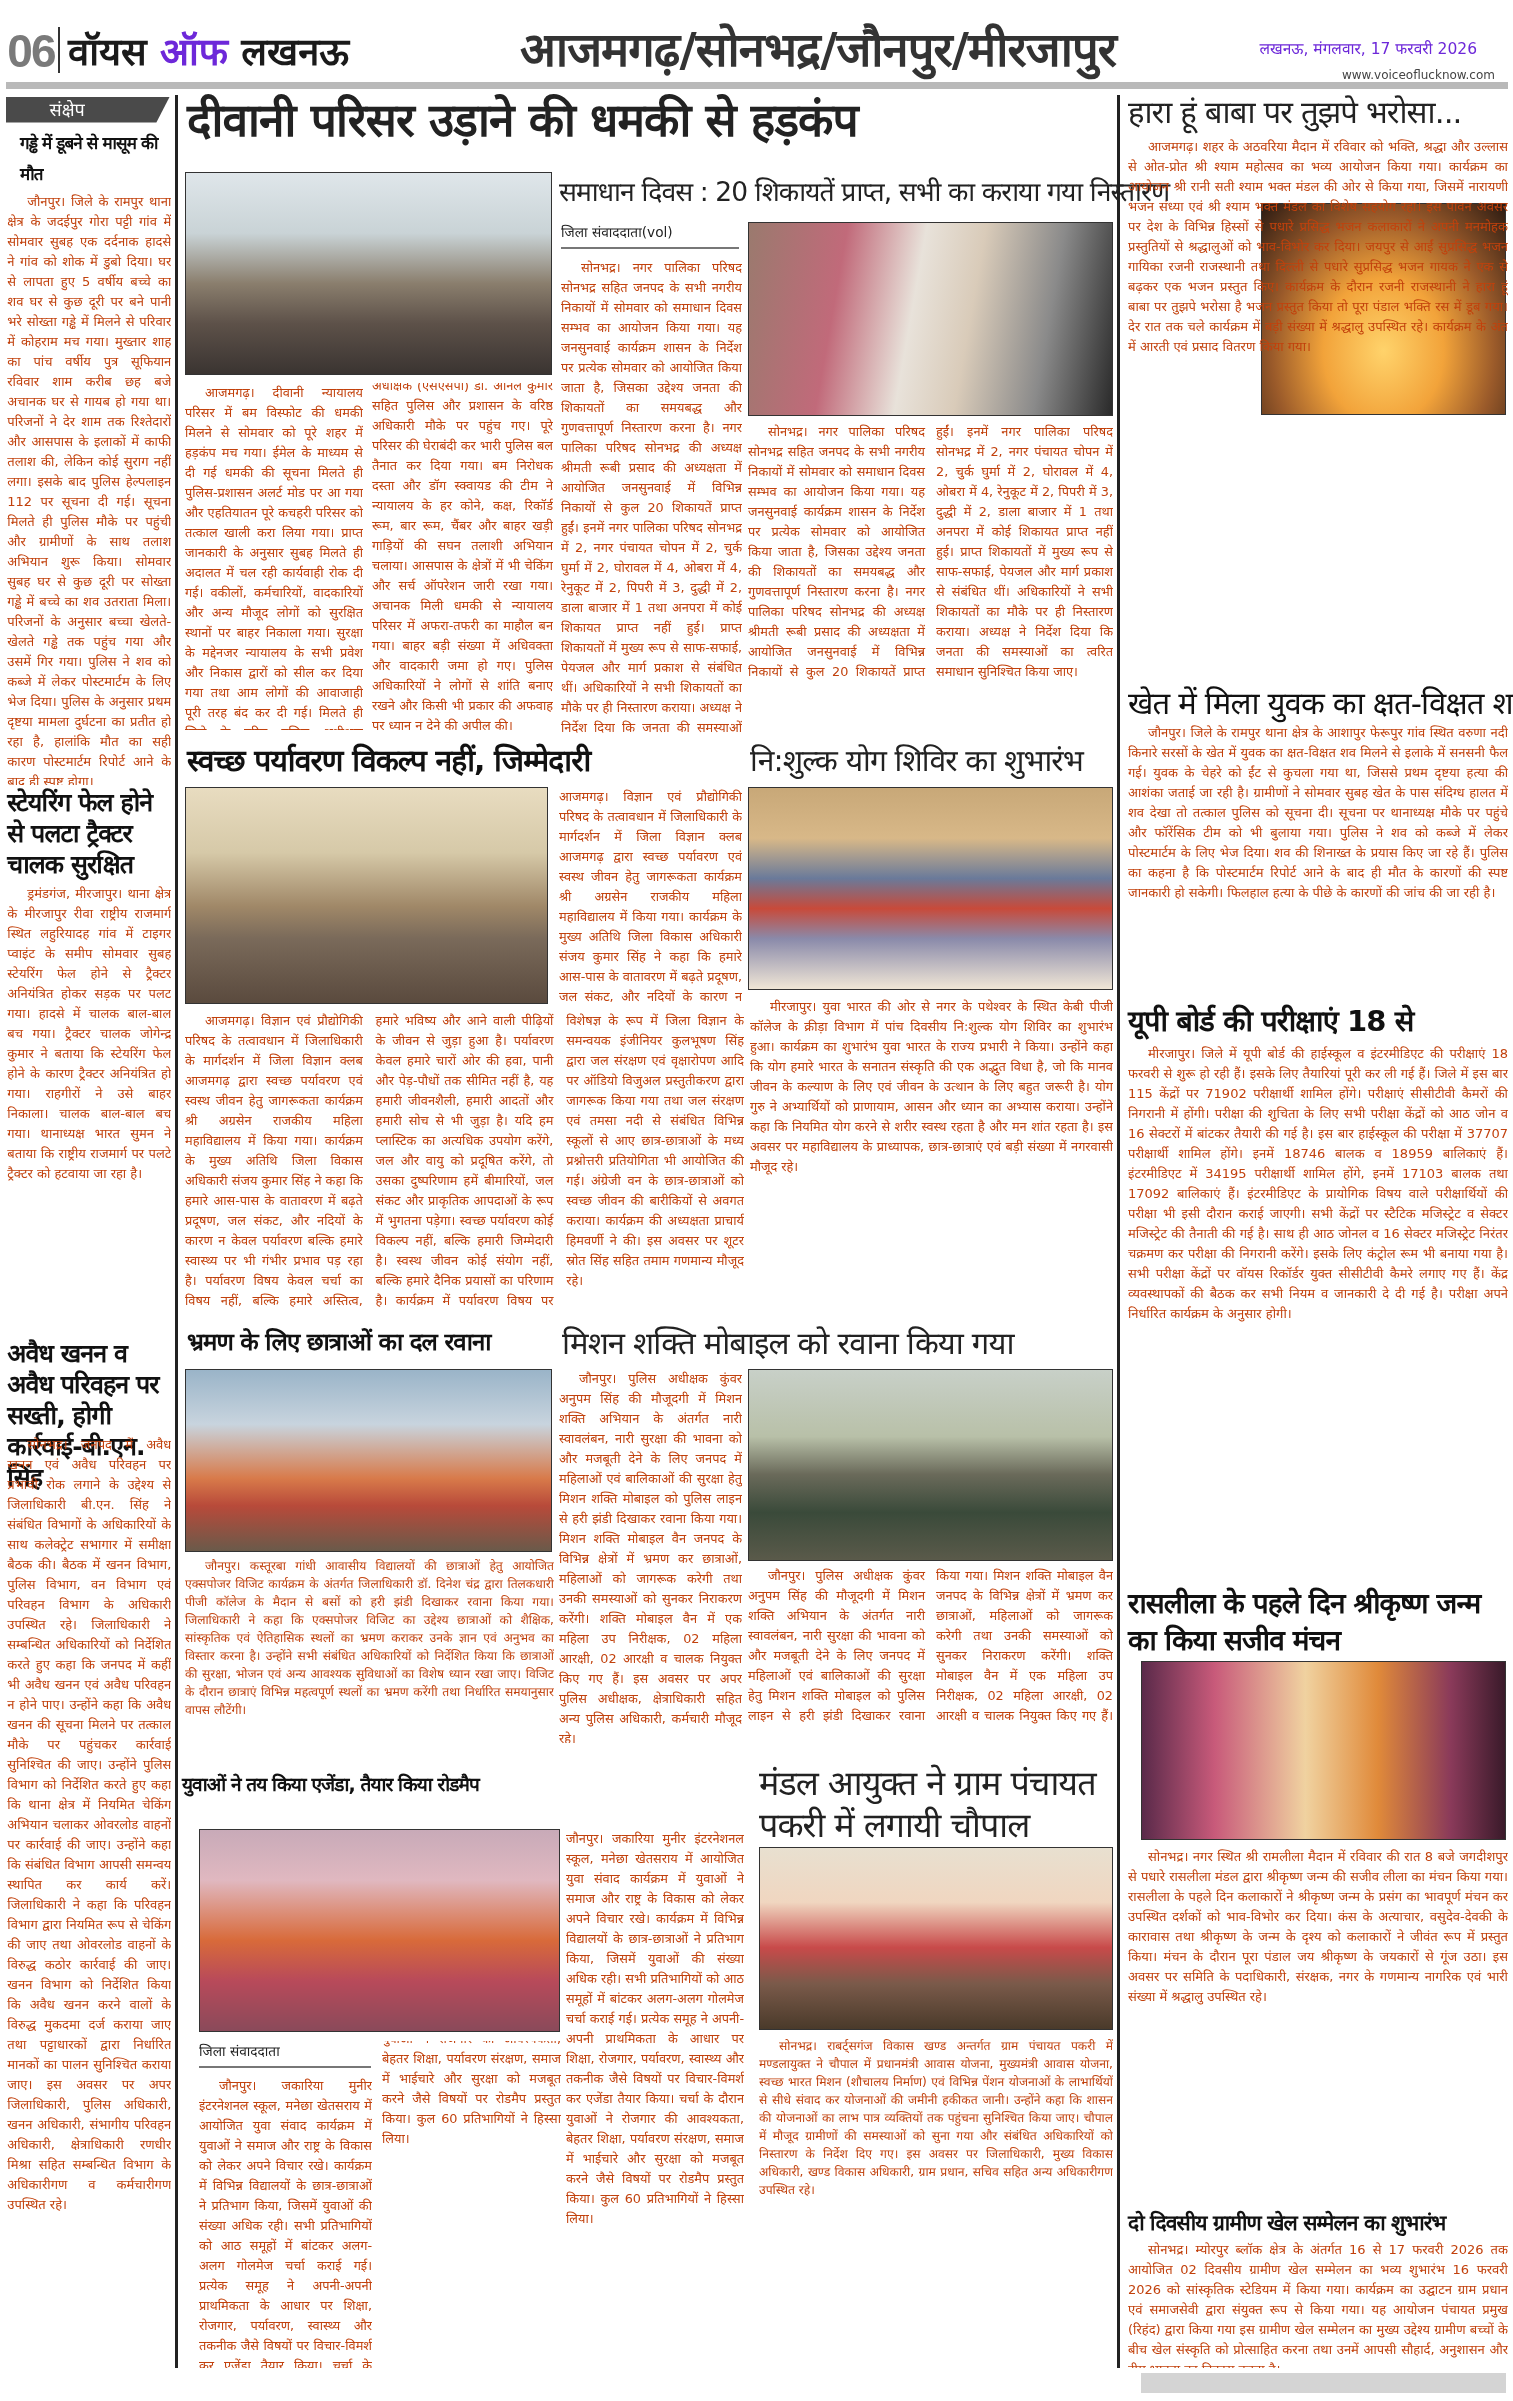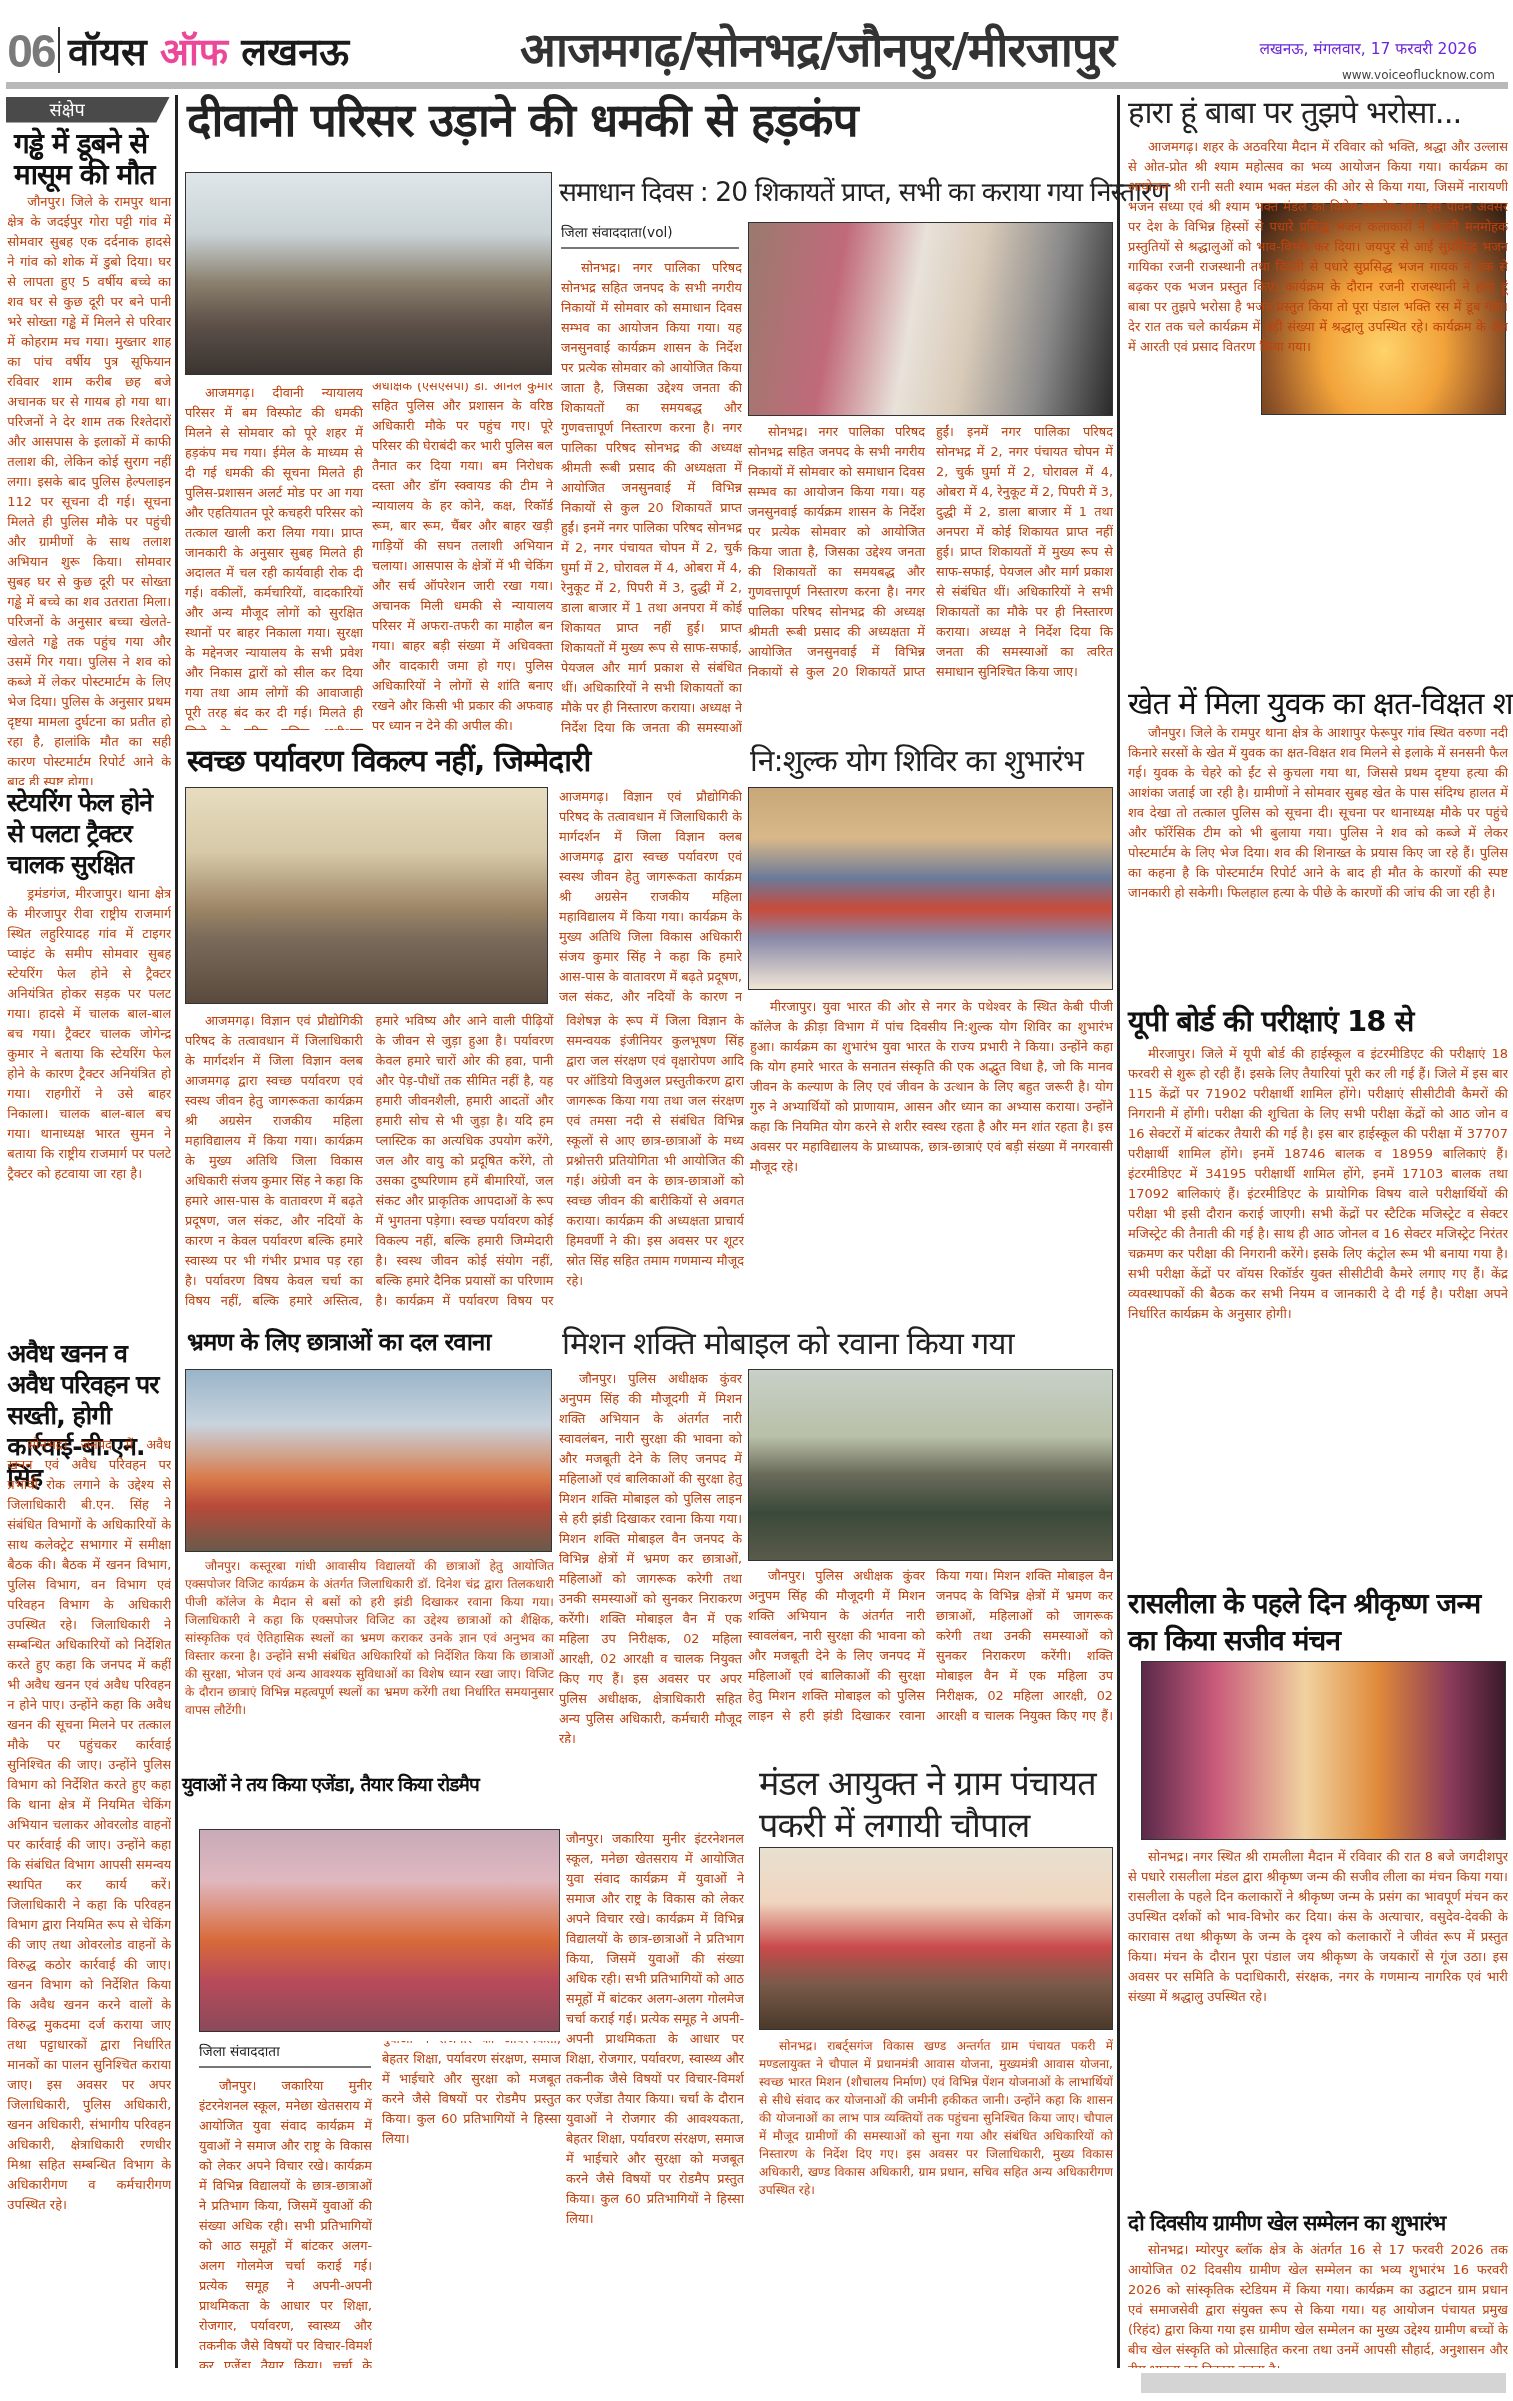--- a/index.html
+++ b/index.html
@@ -3,21 +3,21 @@
 <meta charset="utf-8">
 <style>
   *{box-sizing:border-box;margin:0;padding:0}
   html,body{width:1513px;height:2401px;background:#fff;overflow:hidden}
   body{font-family:"DejaVu Sans","Liberation Sans",sans-serif;color:#1a1a1a;position:relative}
   .abs{position:absolute}
   
   .pgno{left:7.3px;top:24px;font:bold 46px "Liberation Sans",sans-serif;color:#7a7a7a;letter-spacing:-1.8px}
   .pgsep{left:58px;top:27px;width:1.8px;height:46px;background:#333}
   .brand{left:68px;top:24px;font-weight:bold;font-size:38px;color:#1a1a1a}
-  .brand .mid{color:#ec4899}
+  .brand .mid{color:#6d28d9}
   .region{left:520px;top:16.4px;font-weight:bold;font-size:47px;color:#333;letter-spacing:-0.9px}
   .dateline{right:36px;top:37px;font-size:15.5px;color:#6d28d9}
   .website{right:18px;top:68px;font-size:12px;color:#444}
   .topbar{left:5.5px;top:82px;width:1502px;height:7.3px;background:#b9b9b9}
   
   .vrule{width:2.7px;background:#222}
   .col-text{font-size:13px;line-height:20px;text-align:justify;color:#c2410c;overflow:hidden}
   .col-text p{text-indent:20px}
   .brief-tag{left:5.5px;top:97px;width:164px;height:25.6px;background:#4a4a4a;color:#fff;font-size:18px;padding-left:44px;line-height:25.6px;clip-path:polygon(0 0,100% 0,92% 100%,0 100%)}
   .hl-bold{font-weight:bold;color:#111;letter-spacing:-0.9px}
@@ -39,21 +39,21 @@
 <div class="abs region">आजमगढ़/सोनभद्र/जौनपुर/मीरजापुर</div>
 <div class="abs dateline">लखनऊ, मंगलवार, 17 फरवरी 2026</div>
 <div class="abs website">www.voiceoflucknow.com</div>
 <div class="abs topbar"></div>
 
 <div class="abs vrule" style="left:175px;top:95px;height:2273px"></div>
 <div class="abs vrule" style="left:1117px;top:95px;height:2273px"></div>
 
 <div class="abs brief-tag">संक्षेप</div>
 <section>
-  <div class="abs hl-bold" style="left:14px;top:128px;width:164px;font-size:28px;line-height:31px">गड्ढे में डूबने से मासूम की मौत</div>
+  <div class="abs hl-bold" style="left:20px;top:128px;width:164px;font-size:17px;line-height:31px">गड्ढे में डूबने से मासूम की मौत</div>
   <div class="abs col-text" style="left:7.3px;top:192px;width:164px;height:593px">
       <p>जौनपुर। जिले के रामपुर थाना क्षेत्र के जदईपुर गोरा पट्टी गांव में सोमवार सुबह एक दर्दनाक हादसे ने गांव को शोक में डुबो दिया। घर से लापता हुए 5 वर्षीय बच्चे का शव घर से कुछ दूरी पर बने पानी भरे सोख्ता गड्ढे में मिलने से परिवार में कोहराम मच गया। मुख्तार शाह का पांच वर्षीय पुत्र सूफियान रविवार शाम करीब छह बजे अचानक घर से गायब हो गया था। परिजनों ने देर शाम तक रिश्तेदारों और आसपास के इलाकों में काफी तलाश की, लेकिन कोई सुराग नहीं लगा। इसके बाद पुलिस हेल्पलाइन 112 पर सूचना दी गई। सूचना मिलते ही पुलिस मौके पर पहुंची और ग्रामीणों के साथ तलाश अभियान शुरू किया। सोमवार सुबह घर से कुछ दूरी पर सोख्ता गड्ढे में बच्चे का शव उतराता मिला। परिजनों के अनुसार बच्चा खेलते-खेलते गड्ढे तक पहुंच गया और उसमें गिर गया। पुलिस ने शव को कब्जे में लेकर पोस्टमार्टम के लिए भेज दिया। पुलिस के अनुसार प्रथम दृष्टया मामला दुर्घटना का प्रतीत हो रहा है, हालांकि मौत का सही कारण पोस्टमार्टम रिपोर्ट आने के बाद ही स्पष्ट होगा।</p>
     </div>
 </section>
 <section>
   <div class="abs hl-bold" style="left:7.3px;top:787px;width:164px;font-size:25px;line-height:31px">स्टेयरिंग फेल होने से पलटा ट्रैक्टर चालक सुरक्षित</div>
   <div class="abs col-text" style="left:7.3px;top:884px;width:164px;height:436px">
       <p>ड्रमंडगंज, मीरजापुर। थाना क्षेत्र के मीरजापुर रीवा राष्ट्रीय राजमार्ग स्थित लहुरियादह गांव में टाइगर प्वाइंट के समीप सोमवार सुबह स्टेयरिंग फेल होने से ट्रैक्टर अनियंत्रित होकर सड़क पर पलट गया। हादसे में चालक बाल-बाल बच गया। ट्रैक्टर चालक जोगेन्द्र कुमार ने बताया कि स्टेयरिंग फेल होने के कारण ट्रैक्टर अनियंत्रित हो गया। राहगीरों ने उसे बाहर निकाला। चालक बाल-बाल बच गया। थानाध्यक्ष भारत सुमन ने बताया कि राष्ट्रीय राजमार्ग पर पलटे ट्रैक्टर को हटवाया जा रहा है।</p>
     </div>
 </section>

